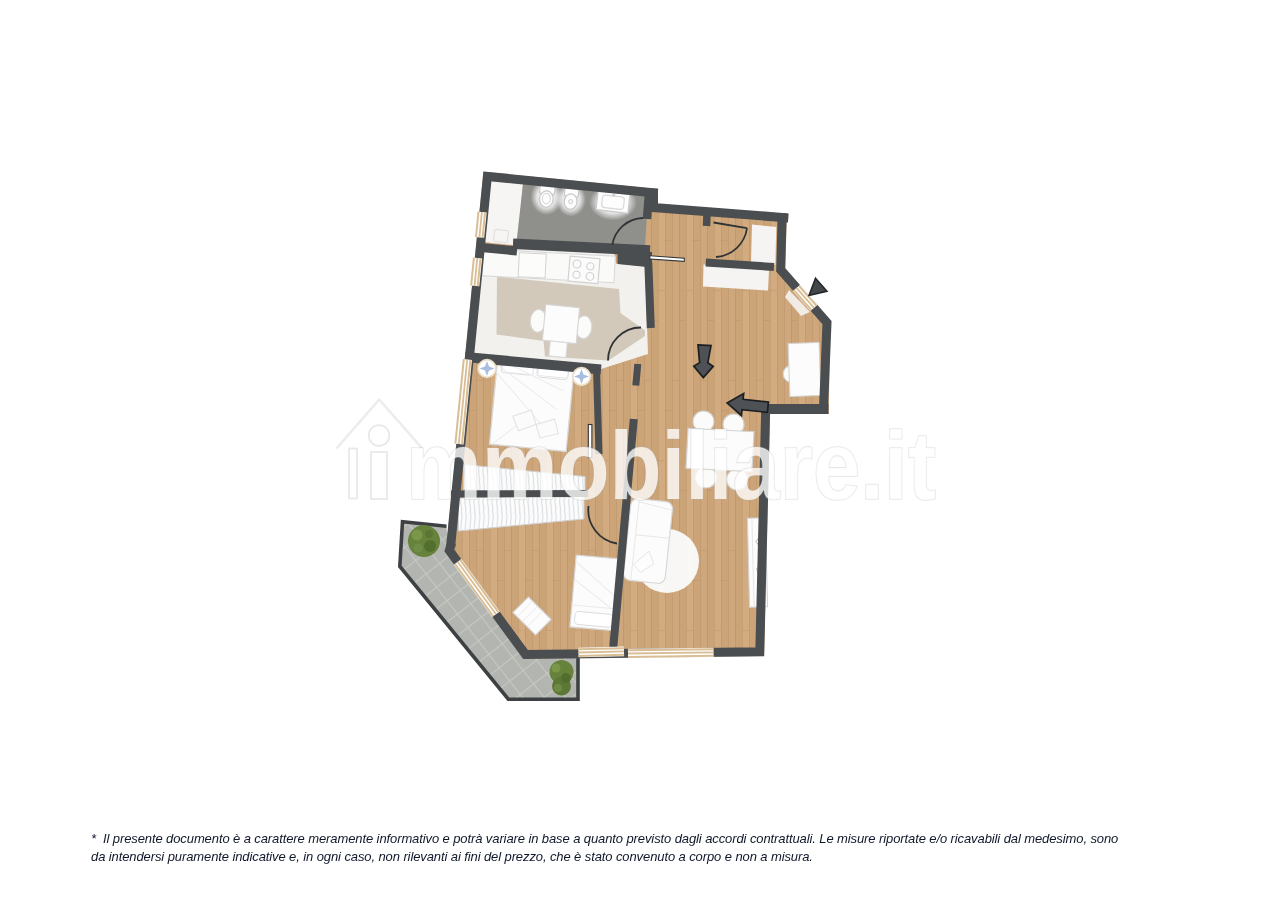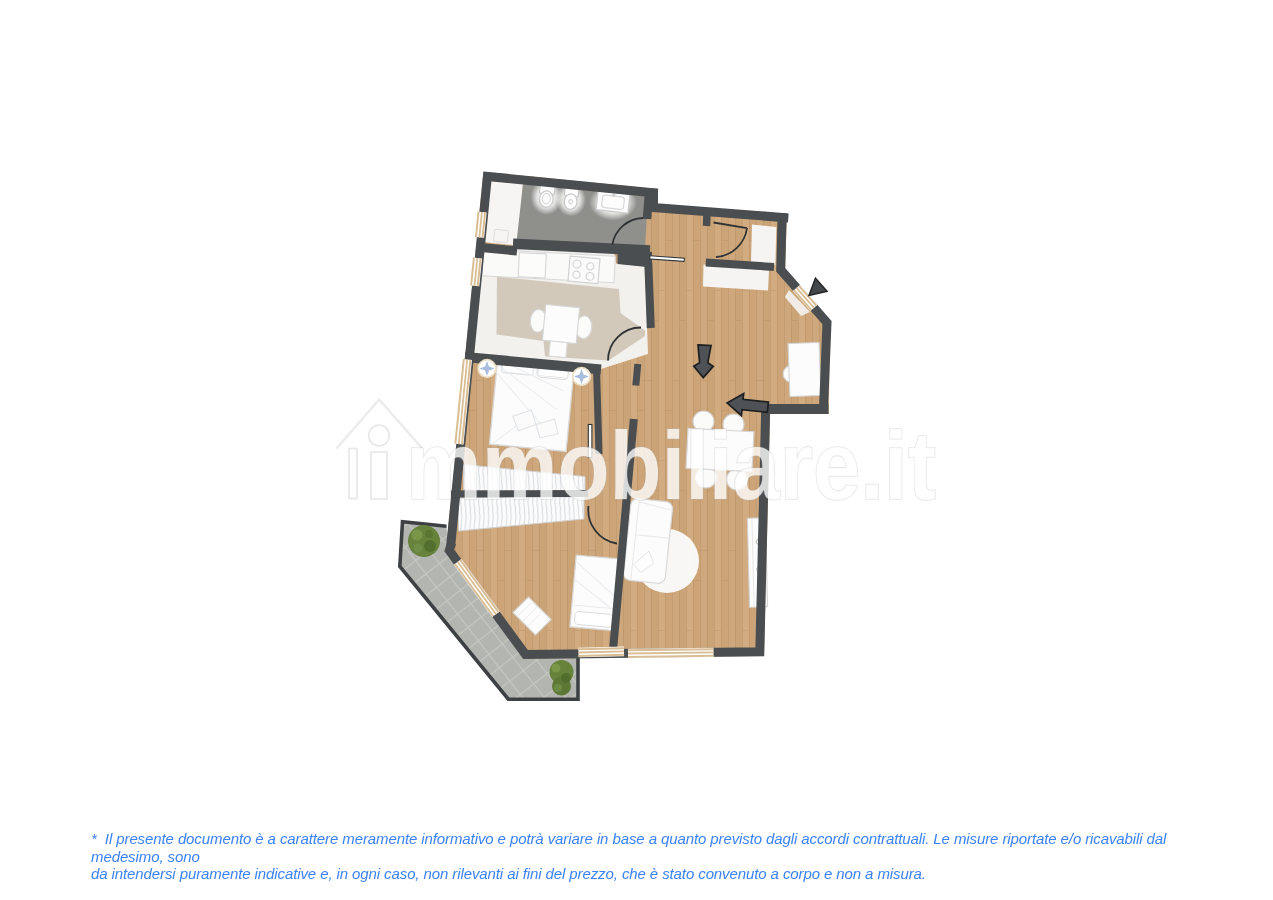--- a/index.html
+++ b/index.html
@@ -1,18 +1,18 @@
 <!DOCTYPE html>
 <html><head>
 <meta charset="utf-8">
 <style>
   html,body{margin:0;padding:0;background:#ffffff;width:1273px;height:900px;overflow:hidden;}
   .disc{position:absolute;left:91px;top:830px;width:1120px;
-    font-family:"Liberation Sans", sans-serif;font-style:italic;font-size:15px;
-    color:#3b82f6;line-height:17.6px;letter-spacing:-0.1px;}
+    font-family:"Liberation Sans", sans-serif;font-style:italic;font-size:13px;
+    color:#0f172a;line-height:17.6px;letter-spacing:-0.1px;}
 </style>
 </head>
 <body>
 <svg width="1273" height="900" viewBox="0 0 1273 900" style="position:absolute;left:0;top:0">
 <defs>
   <pattern id="wood" width="28" height="170" patternUnits="userSpaceOnUse">
     <rect width="28" height="170" fill="#cda77a"></rect>
     <rect x="0" width="7" height="170" fill="#cea87c"></rect>
     <rect x="7" width="7" height="170" fill="#caa376"></rect>
     <rect x="14" width="7" height="170" fill="#d2ac80"></rect>

